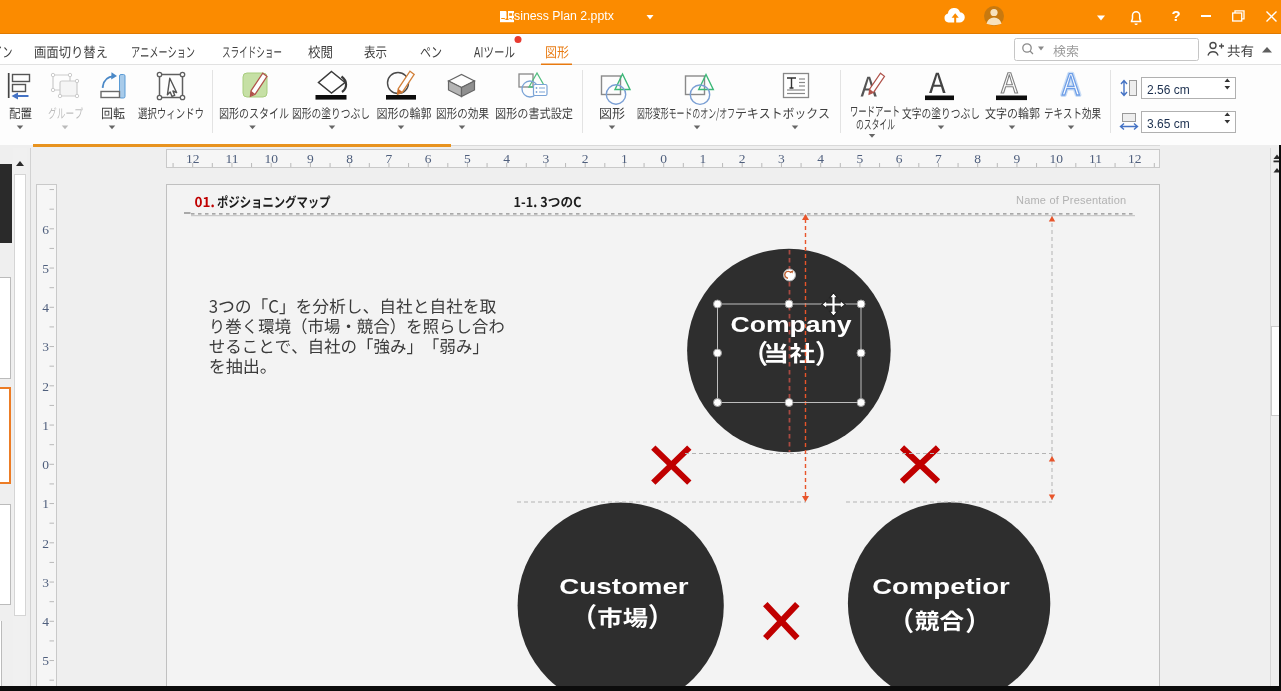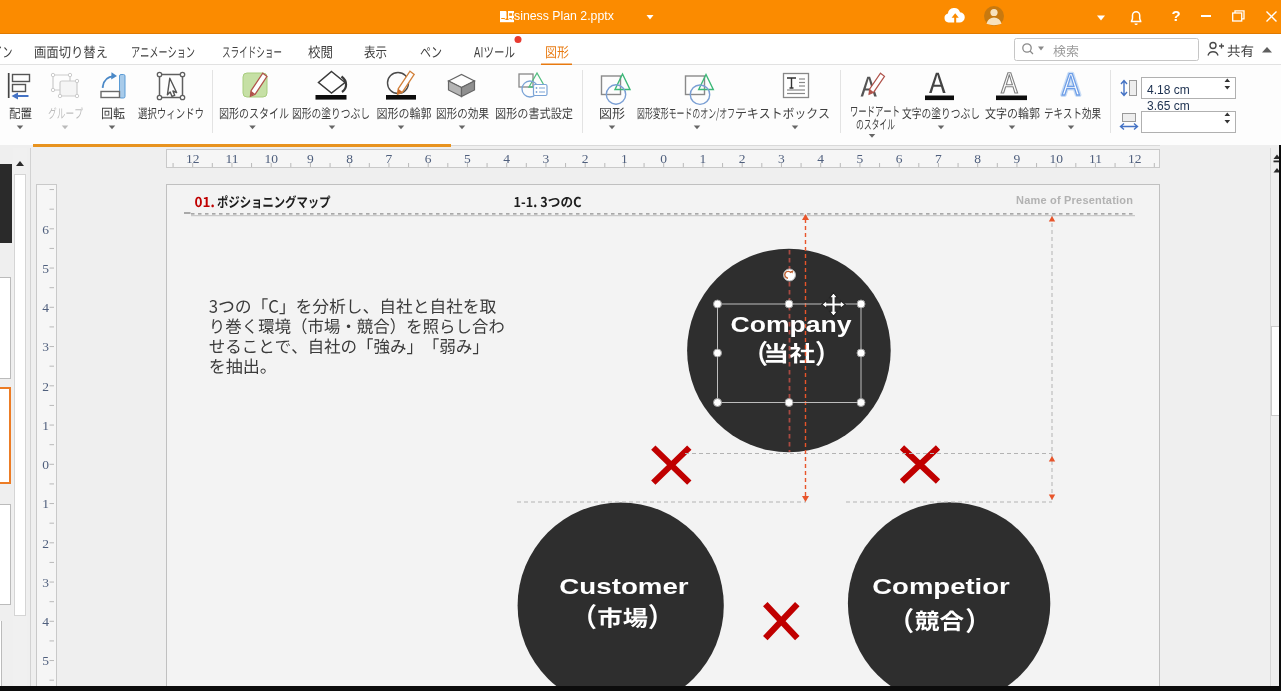--- a/index.html
+++ b/index.html
@@ -162,22 +162,22 @@
     <path d="M397.75 60.5 l6.5 0 -3.25 3.8 z" fill="#666"></path>
     <path d="M458.75 60.5 l6.5 0 -3.25 3.8 z" fill="#666"></path>
     <path d="M608.75 60.5 l6.5 0 -3.25 3.8 z" fill="#666"></path>
     <path d="M693.75 60.5 l6.5 0 -3.25 3.8 z" fill="#666"></path>
     <path d="M791.75 60.5 l6.5 0 -3.25 3.8 z" fill="#666"></path>
     <path d="M937.75 60.5 l6.5 0 -3.25 3.8 z" fill="#666"></path>
     <path d="M1008.75 60.5 l6.5 0 -3.25 3.8 z" fill="#666"></path>
     <path d="M1067.75 60.5 l6.5 0 -3.25 3.8 z" fill="#666"></path>
     <path d="M868.75 69 l6.5 0 -3.25 3.8 z" fill="#666"></path>
   </svg>
-<div class="abs" style="left:1147px;top:82.5px;font-size:12px;color:#1b2f4e">4.18 cm</div>
-<div class="abs" style="left:1147px;top:99px;font-size:12px;color:#1b2f4e">3.65 cm</div>
+<div class="abs" style="left:1147px;top:82.5px;font-size:12px;color:#1b2f4e">2.56 cm</div>
+<div class="abs" style="left:1147px;top:117px;font-size:12px;color:#1b2f4e">3.65 cm</div>
 <div class="abs" style="left:0;top:144.5px;width:1281px;height:542.5px;background:#efefef"></div>
 <div class="abs" style="left:33px;top:144px;width:418px;height:3.4px;background:#e8931f"></div>
 <div class="abs" style="left:451px;top:145px;width:709px;height:1.4px;background:#d9d9d9"></div>
 <div class="abs" style="left:0;top:164px;width:12px;height:79px;background:#2a2a2a"></div>
 <div class="abs" style="left:0;top:277px;width:11px;height:102px;background:#fff;border:1px solid #bbb;border-left:none"></div>
 <div class="abs" style="left:0;top:387px;width:11px;height:97px;background:#fff;border:2px solid #ec7c25;border-left:none"></div>
 <div class="abs" style="left:0;top:504px;width:11px;height:101px;background:#fff;border:1px solid #bbb;border-left:none"></div>
 <div class="abs" style="left:0;top:621px;width:2px;height:66px;background:#fff;border-right:1px solid #bbb"></div>
 <div class="abs" style="left:13px;top:148px;width:14px;height:539px;background:#f0f0f0"></div>
 <svg class="abs" style="left:13px;top:155px" width="14" height="18">
@@ -360,16 +360,16 @@
     <circle cx="551.5" cy="218.5" r="4" fill="#fff" stroke="#9a9a9a"></circle>
     <circle cx="623" cy="218.5" r="4" fill="#fff" stroke="#9a9a9a"></circle>
     <circle cx="695" cy="218.5" r="4" fill="#fff" stroke="#9a9a9a"></circle>
     <circle cx="623.5" cy="91" r="6" fill="#fff" stroke="#b5b5b5"></circle>
     <path d="M622 94.19999999999999 a3.4 3.4 0 1 1 3 -5.3" fill="none" stroke="#c06030" stroke-width="1.4"></path>
     <path d="M624.2 87.19999999999999 l3.2 -0.6 -1 3 z" fill="#c06030"></path>
     <g transform="translate(667.5 120.5) scale(1.12)">
       <path d="M0 -10.5 L3.5 -6 L1.5 -6 L1.5 -1.5 L6 -1.5 L6 -3.5 L10.5 0 L6 3.5 L6 1.5 L1.5 1.5 L1.5 6 L3.5 6 L0 10.5 L-3.5 6 L-1.5 6 L-1.5 1.5 L-6 1.5 L-6 3.5 L-10.5 0 L-6 -3.5 L-6 -1.5 L-1.5 -1.5 L-1.5 -6 L-3.5 -6 Z" fill="#fff" stroke="#222" stroke-width="1"></path>
     </g>
   </svg>
-<div class="abs" style="left:1016px;top:193.5px;width:125px;font-size:11px;font-weight:bold;color:#b2b2b2;letter-spacing:0.2px">Name of Presentation</div>
+<div class="abs" style="left:1016px;top:193.5px;width:125px;font-size:11px;font-weight:normal;color:#b2b2b2;letter-spacing:0.2px">Name of Presentation</div>
 <div class="abs" style="left:690.6px;top:314.8px;width:200px;text-align:center;font-size:21.5px;line-height:21.5px;font-weight:bold;color:#fff;transform:scaleX(1.235)">Company</div>
 <div class="abs" style="left:523.8px;top:576.5px;width:200px;text-align:center;font-size:21.5px;line-height:21.5px;font-weight:bold;color:#fff;transform:scaleX(1.288)">Customer</div>
 <div class="abs" style="left:841.2px;top:576.5px;width:200px;text-align:center;font-size:21.5px;line-height:21.5px;font-weight:bold;color:#fff;transform:scaleX(1.279)">Competior</div>
 <div class="abs" style="left:0;top:686px;width:1281px;height:5px;background:#0c0c0c"></div>
 </body></html>

